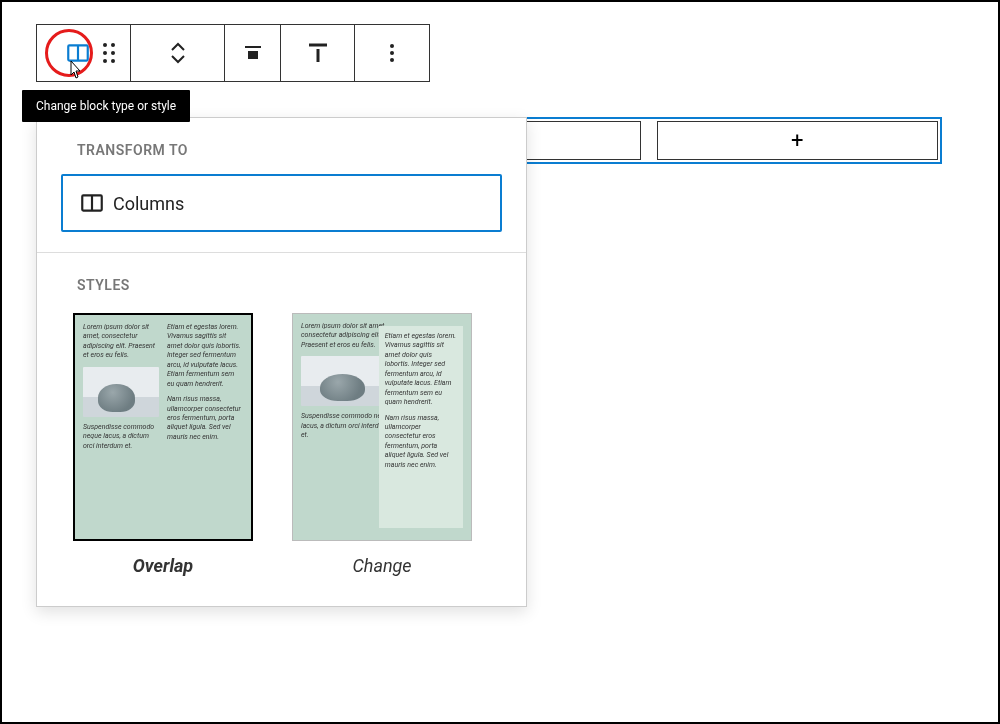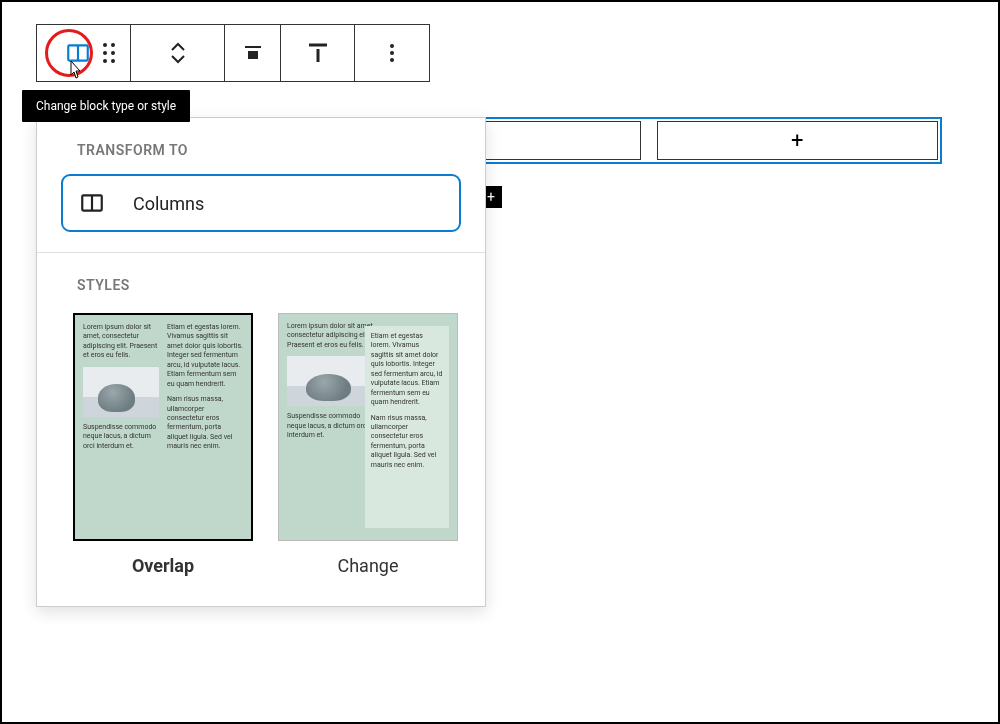--- a/index.html
+++ b/index.html
@@ -14,27 +14,27 @@
 .tooltip { position: absolute; top: 88px; left: 20px; background: #000; color: #fff; padding: 9px 14px; font-size: 12px; z-index: 10; border-radius: 1px; }
 .drag-dots { display: grid; grid-template-columns: 4px 4px; grid-gap: 4px; }
 .drag-dots span { width: 4px; height: 4px; background: #222; border-radius: 50%; }
 .stacked-arrows { display: flex; flex-direction: column; align-items: center; gap: 2px; }
 
 .columns-block { position: absolute; top: 115px; left: 56px; right: 56px; height: 47px; border: 2px solid #0a7dd1; display: flex; gap: 16px; padding: 0 2px; z-index: 1; }
 .column-slot { flex: 1; border: 1px solid #333; margin: 2px 0; display: flex; align-items: center; justify-content: center; cursor: pointer; }
 
 .appender { position: absolute; top: 184px; left: 478px; width: 22px; height: 22px; background: #000; color: #fff; display: flex; align-items: center; justify-content: center; font-size: 14px; z-index: 2; }
 
-.popover { position: absolute; top: 115px; left: 34px; width: 450px; border: 1px solid #ccc; background: #fff; box-shadow: 0 5px 15px rgba(0,0,0,0.12); z-index: 4; }
+.popover { position: absolute; top: 115px; left: 34px; width: 491px; border: 1px solid #ccc; background: #fff; box-shadow: 0 5px 15px rgba(0,0,0,0.12); z-index: 4; }
 .popover-section-label { font-size: 14px; font-weight: 600; color: #777; letter-spacing: 0.5px; padding: 24px 40px 16px; }
 .transform-list { padding: 0 24px 20px; }
-.transform-item { display: flex; align-items: center; gap: 28px; padding: 14px 16px; border: 2px solid transparent; font-size: 18px; color: #222; cursor: pointer; border-radius: 9px; }
+.transform-item { display: flex; align-items: center; gap: 8px; padding: 14px 16px; border: 2px solid transparent; font-size: 18px; color: #222; cursor: pointer; border-radius: 2px; }
 .transform-item.selected { border-color: #0a7dd1; }
 .divider { border-top: 1px solid #ddd; }
-.styles-grid { display: flex; gap: 25px; padding: 4px 36px 30px; }
+.styles-grid { display: flex; gap: 39px; padding: 4px 36px 30px; font-style: italic; }
 .style-card { width: 180px; display: flex; flex-direction: column; align-items: center; gap: 14px; cursor: pointer; }
 .style-preview { width: 180px; height: 228px; border: 1px solid #bbb; background: #c0d8cc; padding: 8px; font-size: 7px; line-height: 1.35; color: #333; position: relative; }
 .style-preview.selected { border: 2px solid #000; }
 .prev-grid { display: grid; grid-template-columns: 1fr 1fr; gap: 8px; height: 100%; }
 .prev-col { display: flex; flex-direction: column; gap: 6px; }
 .faux-img { width: 100%; height: 50px; background: linear-gradient(#e8ecef 60%, #cfd6db 60%); border-radius: 1px; position: relative; overflow: hidden; }
 .faux-img::after { content:""; position:absolute; left:20%; bottom:10%; width:48%; height:55%; background: radial-gradient(circle at 40% 30%, #9aa7ab 0%, #6e7d82 70%); border-radius:50% 50% 40% 40%; }
 .ov-wrap { position: relative; height: 100%; }
 .ov-left { position: absolute; top: 0; left: 0; width: 58%; height: 100%; }
 .ov-right { position: absolute; top: 4px; right: 0; bottom: 4px; width: 52%; background: #d9e8df; padding: 6px; }

